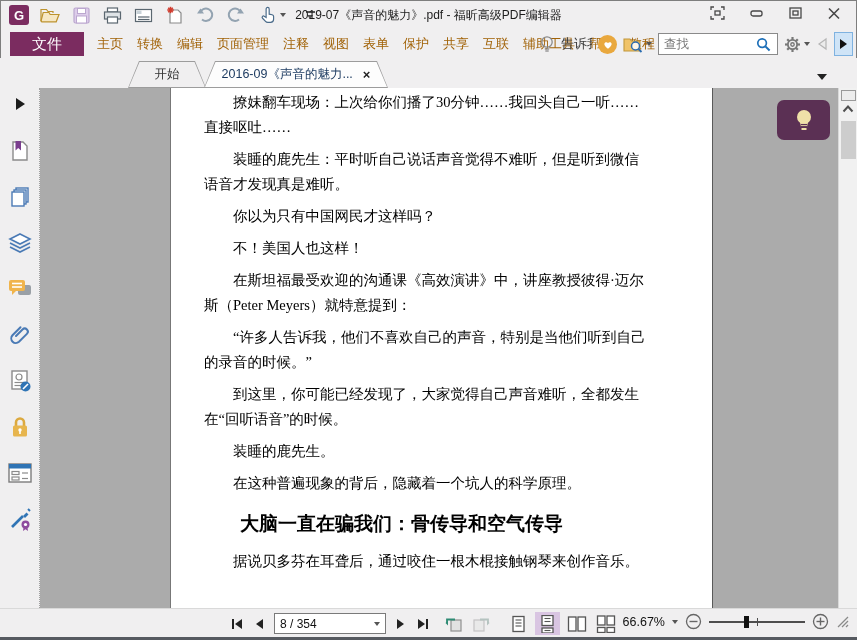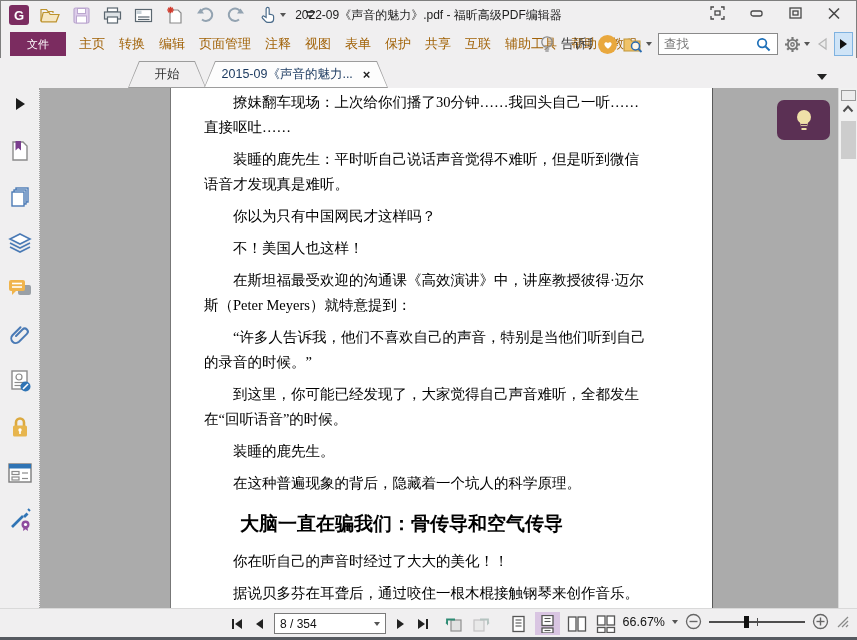--- a/index.html
+++ b/index.html
@@ -17,22 +17,22 @@
   .title-text { position:absolute; left:0; right:0; text-align:center; font-size:12px;
     color:#1c1c1c; pointer-events:none; }
   .wincontrols { margin-left:auto; display:flex; align-items:center; gap:24px; padding-right:16px; }
   .dd-tri { width:0; height:0; border-left:3.5px solid transparent; border-right:3.5px solid transparent;
     border-top:4px solid #555; display:inline-block; }
   .custom-dd { display:flex; flex-direction:column; align-items:center; gap:2px; }
   .custom-dd .bar { width:9px; height:1.5px; background:#555; }
 
   
   .menubar { position:relative; height:28px; display:flex; align-items:center; }
-  .file-btn { margin-left:10px; width:56px; height:24px; background:#7b2c60; color:#fff;
-    font-size:11px; display:flex; align-items:center; justify-content:center; }
+  .file-btn { margin-left:10px; width:74px; height:24px; background:#7b2c60; color:#fff;
+    font-size:15px; display:flex; align-items:center; justify-content:center; }
   .menu-items { display:flex; margin-left:6px; }
   .menu-item { padding:0 7px; font-size:13px; color:#a16207; line-height:26px; white-space:nowrap; }
   .ribbon-right { position:absolute; right:4px; top:0; height:28px; display:flex; align-items:center; gap:6px; }
   .tellme { max-width:31px; overflow:hidden; white-space:nowrap; font-size:13px; color:#3a3a3a; }
   .heart-btn { width:19px; height:19px; border-radius:50%; background:#e9a83e;
     display:flex; align-items:center; justify-content:center; }
   .searchbox { width:120px; height:22px; background:#fff; border:1px solid #8a8a8a;
     display:flex; align-items:center; padding:0 3px 0 5px; }
   .searchbox input { border:none; outline:none; width:92px; font-size:12.5px; color:#b91c1c;
     font-family:"Liberation Sans","DejaVu Sans",sans-serif; background:transparent; }
@@ -163,21 +163,21 @@
           <path d="M9 1c1 0 1.8.8 1.8 1.8V9l3.5.7c1 .2 1.7 1.1 1.7 2.1V15c0 2-1.6 3.6-3.6 3.6H9.2c-1 0-2-.4-2.7-1.2L3 13.8c-.6-.6-.6-1.6 0-2.2.5-.5 1.3-.6 1.9-.2l2.3 1.5V2.8C7.2 1.8 8 1 9 1z" fill="#fff" stroke="#4a6b8a" stroke-width="1.4"></path>
         </svg>
         <span class="dd-tri" style="margin-left:3px;"></span>
       </div>
       <div class="qbtn custom-dd">
         <span class="bar"></span>
         <span class="dd-tri"></span>
       </div>
     </div>
 
-    <div class="title-text">2022-09《声音的魅力》.pdf - 福昕高级PDF编辑器</div>
+    <div class="title-text">2019-07《声音的魅力》.pdf - 福昕高级PDF编辑器</div>
 
     <div class="wincontrols">
       <div>
         <svg width="15" height="14" viewBox="0 0 15 14" stroke="#474747" stroke-width="1.3" fill="none">
           <path d="M1 4 V1 H4"></path>
             <path d="M11 1 H14 V4"></path>
             <path d="M14 10 V13 H11"></path>
             <path d="M4 13 H1 V10"></path>
           <rect x="5" y="5" width="5" height="4"></rect>
         </svg>
@@ -272,21 +272,21 @@
   <div class="tabbar">
     <div class="tab start">
       <div class="shape"></div>
       <div class="inner">
           <span>开始</span>
         </div>
     </div>
     <div class="tab doc active">
       <div class="shape"></div>
       <div class="inner">
-        <span>2015-09《声音的魅力...</span>
+        <span>2016-09《声音的魅力...</span>
         <span class="tab-close">×</span>
       </div>
     </div>
     <div class="tab-list-arrow"></div>
   </div>
 
   <div class="main">
 
     <div class="sidebar">
       <div class="side-icon" style="height:16px;margin-bottom:26px;">
@@ -374,21 +374,20 @@
           <p>撩妹翻车现场：上次给你们播了30分钟……我回头自己一听……直接呕吐……</p>
           <p>装睡的鹿先生：平时听自己说话声音觉得不难听，但是听到微信语音才发现真是难听。</p>
           <p>你以为只有中国网民才这样吗？</p>
           <p>不！美国人也这样！</p>
           <p>在斯坦福最受欢迎的沟通课《高效演讲》中，讲座教授彼得·迈尔斯（Peter Meyers）就特意提到：</p>
           <p>“许多人告诉我，他们不喜欢自己的声音，特别是当他们听到自己的录音的时候。”</p>
           <p>到这里，你可能已经发现了，大家觉得自己声音难听，全都发生在“回听语音”的时候。</p>
           <p>装睡的鹿先生。</p>
           <p>在这种普遍现象的背后，隐藏着一个坑人的科学原理。</p>
           <h2>大脑一直在骗我们：骨传导和空气传导</h2>
-          <p>你在听自己的声音时经过了大大的美化！！</p>
           <p>据说贝多芬在耳聋后，通过咬住一根木棍接触钢琴来创作音乐。</p>
         </div>
       </div>
 
       <div class="assistant-btn">
         <svg width="20" height="24" viewBox="0 0 20 24">
           <circle cx="10" cy="9" r="7" fill="#efe0a8"></circle>
           <polygon points="5.5,12 14.5,12 13,19 7,19" fill="#efe0a8"></polygon>
           <line x1="6.8" y1="16.5" x2="13.2" y2="16.5" stroke="#5b3054" stroke-width="1.1"></line>
           <line x1="6.8" y1="18.4" x2="13.2" y2="18.4" stroke="#5b3054" stroke-width="1.1"></line>

